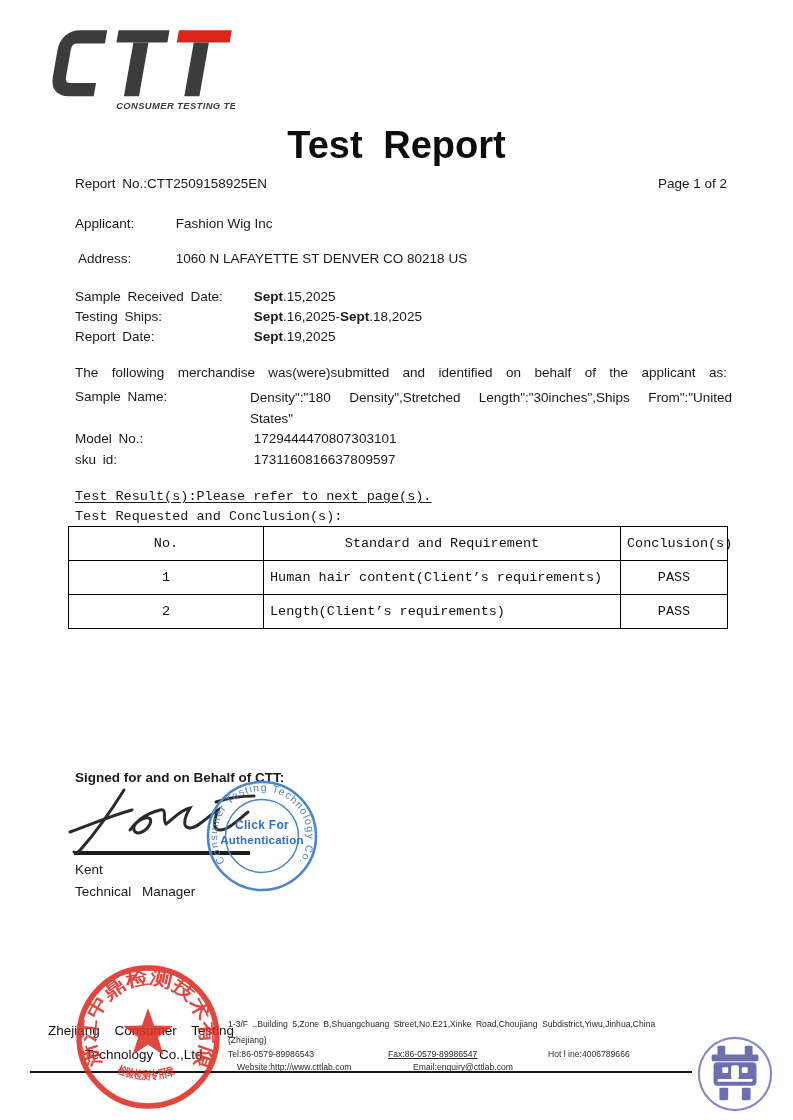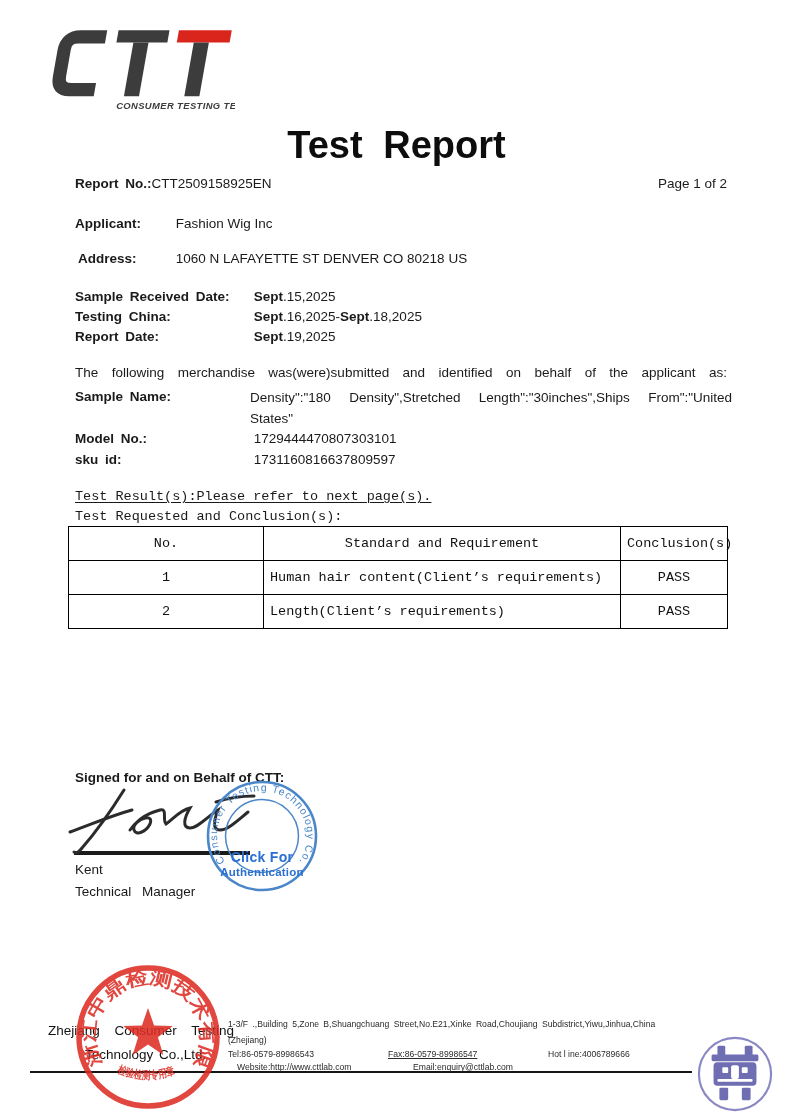--- a/index.html
+++ b/index.html
@@ -4,21 +4,21 @@
 <style>
   * { margin:0; padding:0; box-sizing:border-box; }
   html,body { background:#ffffff; }
   .page {
     position:relative; width:793px; height:1120px; margin:0 auto;
     background:#ffffff; overflow:hidden;
     font-family:"Liberation Sans", sans-serif; color:#1a1a1a;
   }
   .abs { position:absolute; }
   .fs { font-size:13.5px; line-height:20px; }
-  .lbl { font-weight:bold; display:inline-block; word-spacing:3px; vertical-align:top; }
+  .lbl { font-weight:normal; display:inline-block; word-spacing:3px; vertical-align:top; }
   .w97 { width:97px; }
   .w175 { width:175px; }
   .mono { font-family:"Liberation Mono","DejaVu Sans Mono",monospace; }
 
   .title { left:0; right:0; top:124px; text-align:center;
            font-size:38px; font-weight:bold; word-spacing:10px; color:#0d0d0d; }
 
   .hdr-row { left:75px; width:652px; top:176px; display:flex;
              justify-content:space-between; font-size:13.5px; }
 
@@ -43,21 +43,21 @@
   .col-std { width:357px; text-align:left; }
   .col-con { width:107px; text-align:center; }
 
   .signed-line { left:75px; top:770px; font-size:13.5px; font-weight:bold; }
   .sig-underline { left:74px; top:851px; width:176px; height:4px; background:#1b1b1b; }
   .signer-name { left:75px; top:862px; font-size:13.5px; }
   .signer-title { left:75px; top:884px; font-size:13.5px; word-spacing:7px;text-align:center; }
 
   .stamp-center { left:204px; top:818px; width:116px; text-align:center;
                   font-weight:bold; color:#2a6fd2; line-height:15px; z-index:5; }
-  .stamp-center .l1 { font-size:14px; letter-spacing:0.3px;margin-top:32px; }
+  .stamp-center .l1 { font-size:12px; letter-spacing:0.3px; }
   .stamp-center .l2 { font-size:11.5px; letter-spacing:0.2px; }
 
   .company-l1 { left:48px; top:1023px; font-size:13.5px; word-spacing:11px; color:#131313; }
   .company-l2 { left:73px; top:1047px; font-size:13.5px; word-spacing:2px; color:#131313;margin-left:12px; }
 
   .divider { left:30px; top:1071px; width:662px; height:2px; background:#161616; }
 
   .footer { left:228px; top:1019px; width:462px; font-size:8.6px; color:#2a2a2a; }
   .footer span { position:absolute; white-space:nowrap; }
   .f-a1 { top:0; left:0; word-spacing:2px; }
@@ -101,21 +101,21 @@
   <div class="abs fs" style="left:75px; top:249px;">
     <span class="lbl w97" style="padding-left:3px;">Address:</span>
     <span>1060 N LAFAYETTE ST DENVER CO 80218 US</span>
   </div>
 
   <div class="abs fs" style="left:75px; top:287px;">
     <span class="lbl w175">Sample Received Date:</span>
     <span><b>Sept</b><span>.15,2025</span></span>
   </div>
   <div class="abs fs" style="left:75px; top:307px;">
-    <span class="lbl w175">Testing China:</span>
+    <span class="lbl w175">Testing Ships:</span>
     <span><b>Sept</b><span>.16,2025-</span><b>Sept</b><span>.18,2025</span></span>
   </div>
   <div class="abs fs" style="left:75px; top:327px;">
     <span class="lbl w175">Report Date:</span>
     <span><b>Sept</b><span>.19,2025</span></span>
   </div>
 
   <div class="abs merch">The following merchandise was(were)submitted and identified on behalf of the applicant as:</div>
 
   <div class="abs fs" style="left:75px; top:387px;">

